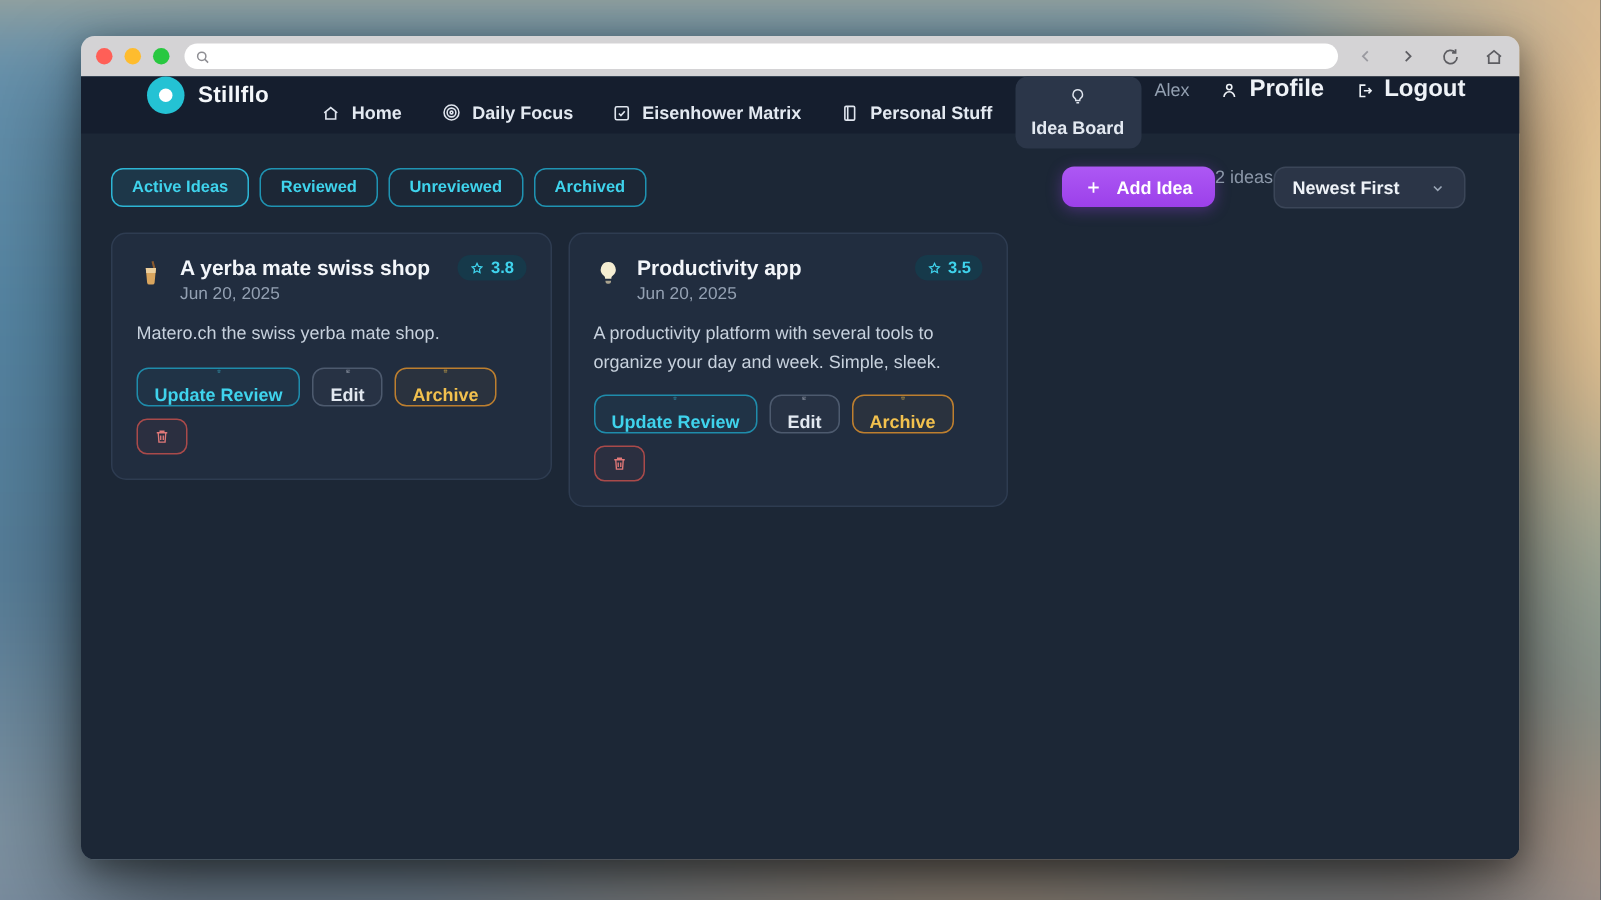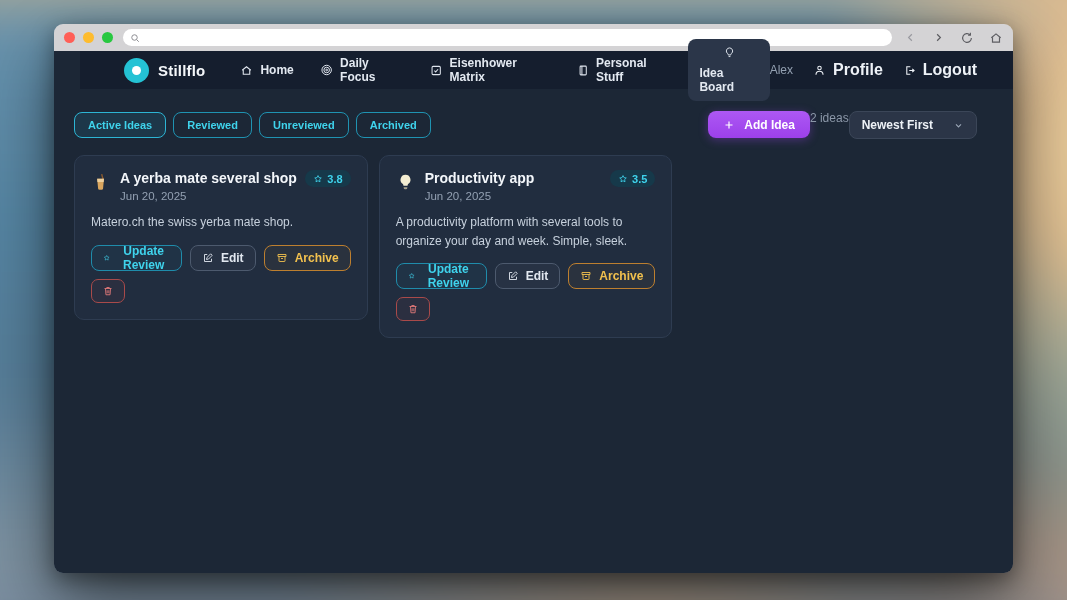--- a/index.html
+++ b/index.html
@@ -25,21 +25,21 @@
   .lights { display:flex; gap:8px; margin-right:10px; }
   .light { width:11px; height:11px; border-radius:50%; }
   .address-bar { flex:1; height:17px; background:#ffffff; border-radius:9px; display:flex; align-items:center; padding:0 6px; color:#8e8e93; }
   .address-bar svg { flex:0 0 auto; }
   .tb-icons { display:flex; align-items:center; gap:15px; margin-left:12px; color:#5d5d62; }
   .tb-icons .dim { color:#9a9aa0; }
 
   
   .app { flex:1; display:flex; flex-direction:column; background:#1c2736; }
 
-  .navbar { height:38px; background:#151e2e; display:flex; align-items:center; padding:0 36px 0 44px; flex:0 0 auto;margin-left:26px; }
+  .navbar { height:38px; background:#151e2e; display:flex; align-items:flex-start; padding:0 36px 0 44px; flex:0 0 auto; }
   .brand { display:flex; align-items:center; gap:9px; }
   .logo { width:25px; height:25px; border-radius:50%; background:#24c2d4; display:flex; align-items:center; justify-content:center; }
   .logo-dot { width:9px; height:9px; border-radius:50%; background:#ffffff; }
   .brand-name { font-size:15px; font-weight:700; color:#f4f7fa; letter-spacing:.2px; }
   .nav-items { display:flex; align-items:center; gap:4px; margin-left:24px; }
   .nav-item { display:flex; align-items:center; gap:7px; padding:7px 11px; border-radius:8px; font-size:12px; font-weight:600; color:#e3e9f1; cursor:default; }
   .nav-item.active { background:#2b3649;flex-direction:column; }
   .nav-item svg { color:#dfe5ee; }
   .nav-right { margin-left:auto; display:flex; align-items:center; gap:20px; }
   .user-name { font-size:12px; color:#93a0b1; }
@@ -66,21 +66,21 @@
   .card-header { display:flex; align-items:flex-start; }
   .card-icon { flex:0 0 auto; margin-top:3px; }
   .card-titles { margin-left:10px; min-width:0; }
   .card-title { font-size:14px; font-weight:700; color:#f3f6fa; }
   .card-date { font-size:11.5px; color:#93a0b2; margin-top:4px; }
   .rating-badge { margin-left:auto; flex:0 0 auto; height:17px; padding:0 8px; background:#16394a; border-radius:999px;
     display:flex; align-items:center; gap:4px; color:#3fd3ec; font-size:11px; font-weight:700; }
   .card-desc { margin-top:11px; font-size:12px; color:#c7d1dd; line-height:1.55; }
   .card-actions { margin-top:13px; display:flex; gap:8px; }
   .btn { height:26px; padding:0 11px; display:inline-flex; align-items:center; gap:7px; border-radius:8px; font-size:12px;
-    font-weight:700; font-family:inherit; background:transparent; border:1px solid transparent; cursor:pointer; }
+    font-weight:700; font-family:inherit; background:transparent; border:1px solid transparent; cursor:pointer;flex-direction:column; }
   .btn-review { border-color:#1f8cab; color:#3fd3ec; background:rgba(30,140,170,.07); }
   .btn-edit { border-color:#4d5a6e; color:#e2e8f0; background:#273244; }
   .btn-archive { border-color:#bd7f2f; color:#f2c14e; background:rgba(190,130,45,.06); }
   .trash-row { margin-top:8px; }
   .btn-trash { width:34px; height:24px; display:flex; align-items:center; justify-content:center; border:1px solid #a94a4a;
     border-radius:7px; color:#e07878; background:rgba(170,74,74,.08); cursor:pointer; }
   svg { display:block; }
 </style>
 </head>
 <body>
@@ -217,21 +217,21 @@
       <div class="cards">
 
         <div class="card">
           <div class="card-header">
             <svg class="card-icon" width="19" height="19" viewBox="0 0 24 24">
               <line x1="13.5" y1="1.5" x2="15.3" y2="8.5" stroke="#8a5a2e" stroke-width="1.8"></line>
               <path d="M7.8 7.2h8.6l-1.15 12.3a1.8 1.8 0 0 1-1.8 1.6h-2.7a1.8 1.8 0 0 1-1.8-1.6Z" fill="#d9a55e"></path>
               <path d="M7.8 7.2h8.6l-.38 4.1H8.18Z" fill="#eccf9d"></path>
             </svg>
             <div class="card-titles">
-              <div class="card-title">A yerba mate several shop</div>
+              <div class="card-title">A yerba mate swiss shop</div>
               <div class="card-date">Jun 20, 2025</div>
             </div>
             <div class="rating-badge">
               <svg width="10" height="10" viewBox="0 0 24 24" fill="none" stroke="currentColor" stroke-width="2">
                   <path d="M12 3.8l2.4 4.9 5.4.8-3.9 3.8.9 5.4L12 16.1l-4.8 2.6.9-5.4-3.9-3.8 5.4-.8Z"></path>
                 </svg>
               <span>3.8</span>
             </div>
           </div>
           <div class="card-desc">Matero.ch the swiss yerba mate shop.</div>

